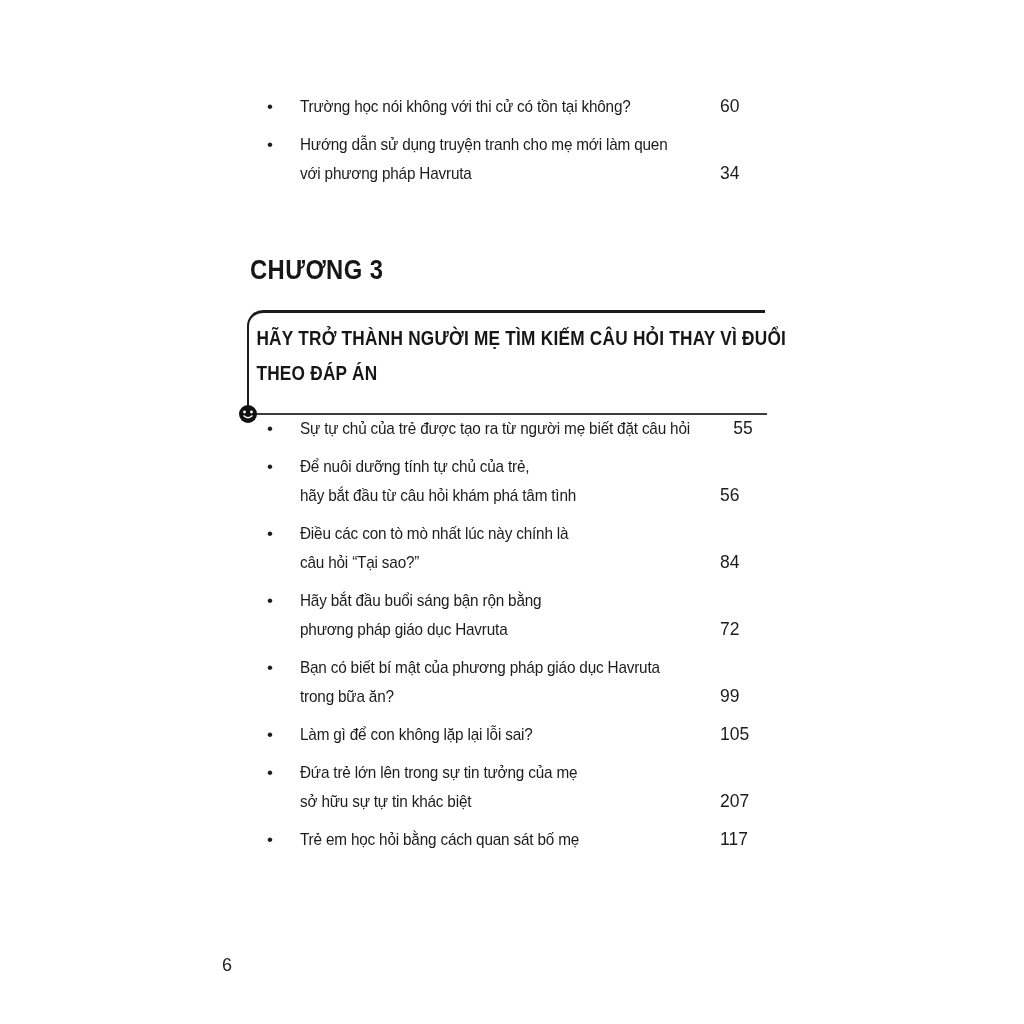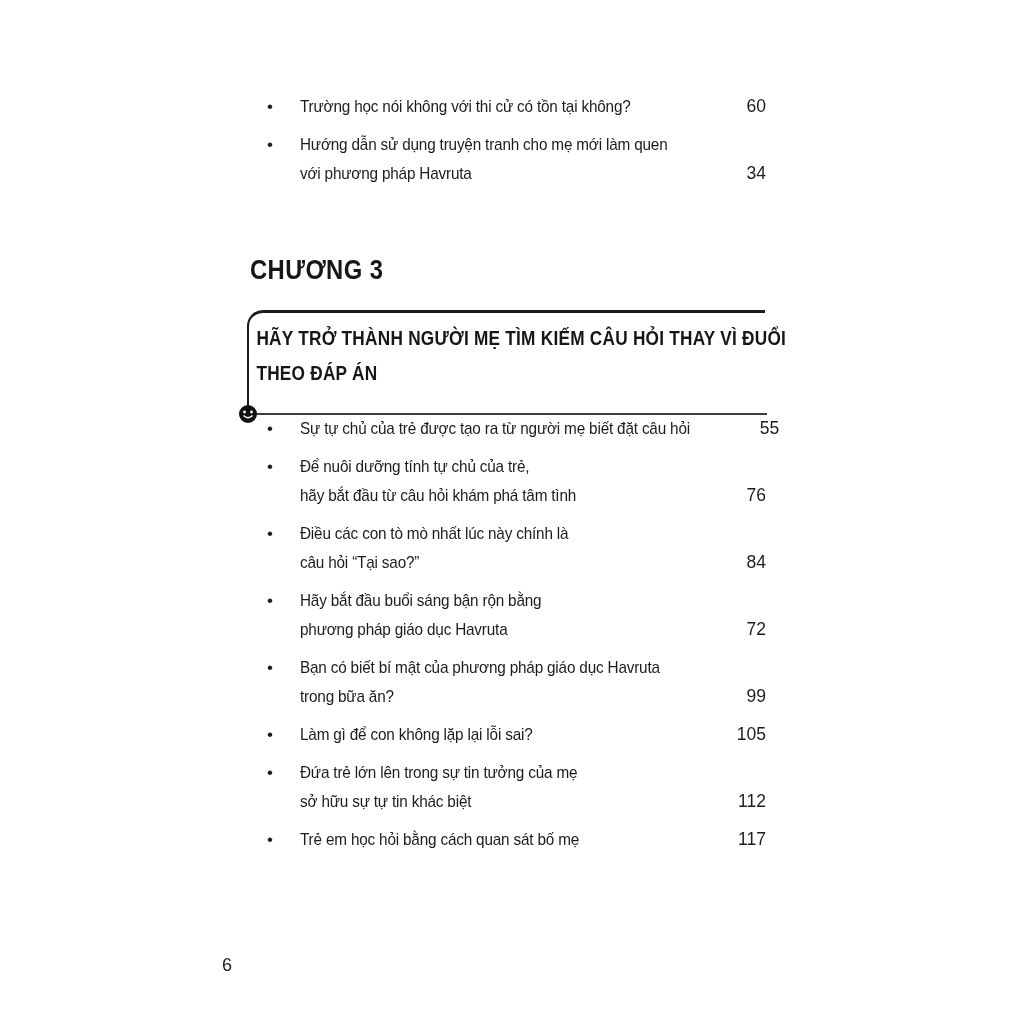--- a/index.html
+++ b/index.html
@@ -38,21 +38,21 @@
     font-size: 17px;
     line-height: 29px;
     letter-spacing: -0.2px;
     transform: scaleX(0.9);
     transform-origin: left top;
   }
   .toc-line { white-space: nowrap; }
   .toc-page {
     flex: 0 0 46px;
     align-self: flex-end;
-    text-align: right;
+    text-align: left;
     font-size: 17.5px;
     line-height: 29px;
   }
   
   .chapter-label {
     position: absolute;
     left: 250px;
     top: 254px;
     font-size: 28px;
     font-weight: bold;
@@ -153,21 +153,21 @@
           <div class="toc-line">Sự tự chủ của trẻ được tạo ra từ người mẹ biết đặt câu hỏi</div>
         </span>
         <span class="toc-page">55</span>
       </div>
       <div class="toc-row">
         <span class="bullet">•</span>
         <span class="toc-text">
           <div class="toc-line">Để nuôi dưỡng tính tự chủ của trẻ,</div>
           <div class="toc-line">hãy bắt đầu từ câu hỏi khám phá tâm tình</div>
         </span>
-        <span class="toc-page">76</span>
+        <span class="toc-page">56</span>
       </div>
       <div class="toc-row">
         <span class="bullet">•</span>
         <span class="toc-text">
           <div class="toc-line">Điều các con tò mò nhất lúc này chính là</div>
           <div class="toc-line">câu hỏi “Tại sao?”</div>
         </span>
         <span class="toc-page">84</span>
       </div>
       <div class="toc-row">
@@ -192,21 +192,21 @@
           <div class="toc-line">Làm gì để con không lặp lại lỗi sai?</div>
         </span>
         <span class="toc-page">105</span>
       </div>
       <div class="toc-row">
         <span class="bullet">•</span>
         <span class="toc-text">
           <div class="toc-line">Đứa trẻ lớn lên trong sự tin tưởng của mẹ</div>
           <div class="toc-line">sở hữu sự tự tin khác biệt</div>
         </span>
-        <span class="toc-page">112</span>
+        <span class="toc-page">207</span>
       </div>
       <div class="toc-row">
         <span class="bullet">•</span>
         <span class="toc-text">
           <div class="toc-line">Trẻ em học hỏi bằng cách quan sát bố mẹ</div>
         </span>
         <span class="toc-page">117</span>
       </div>
     </div>
 

